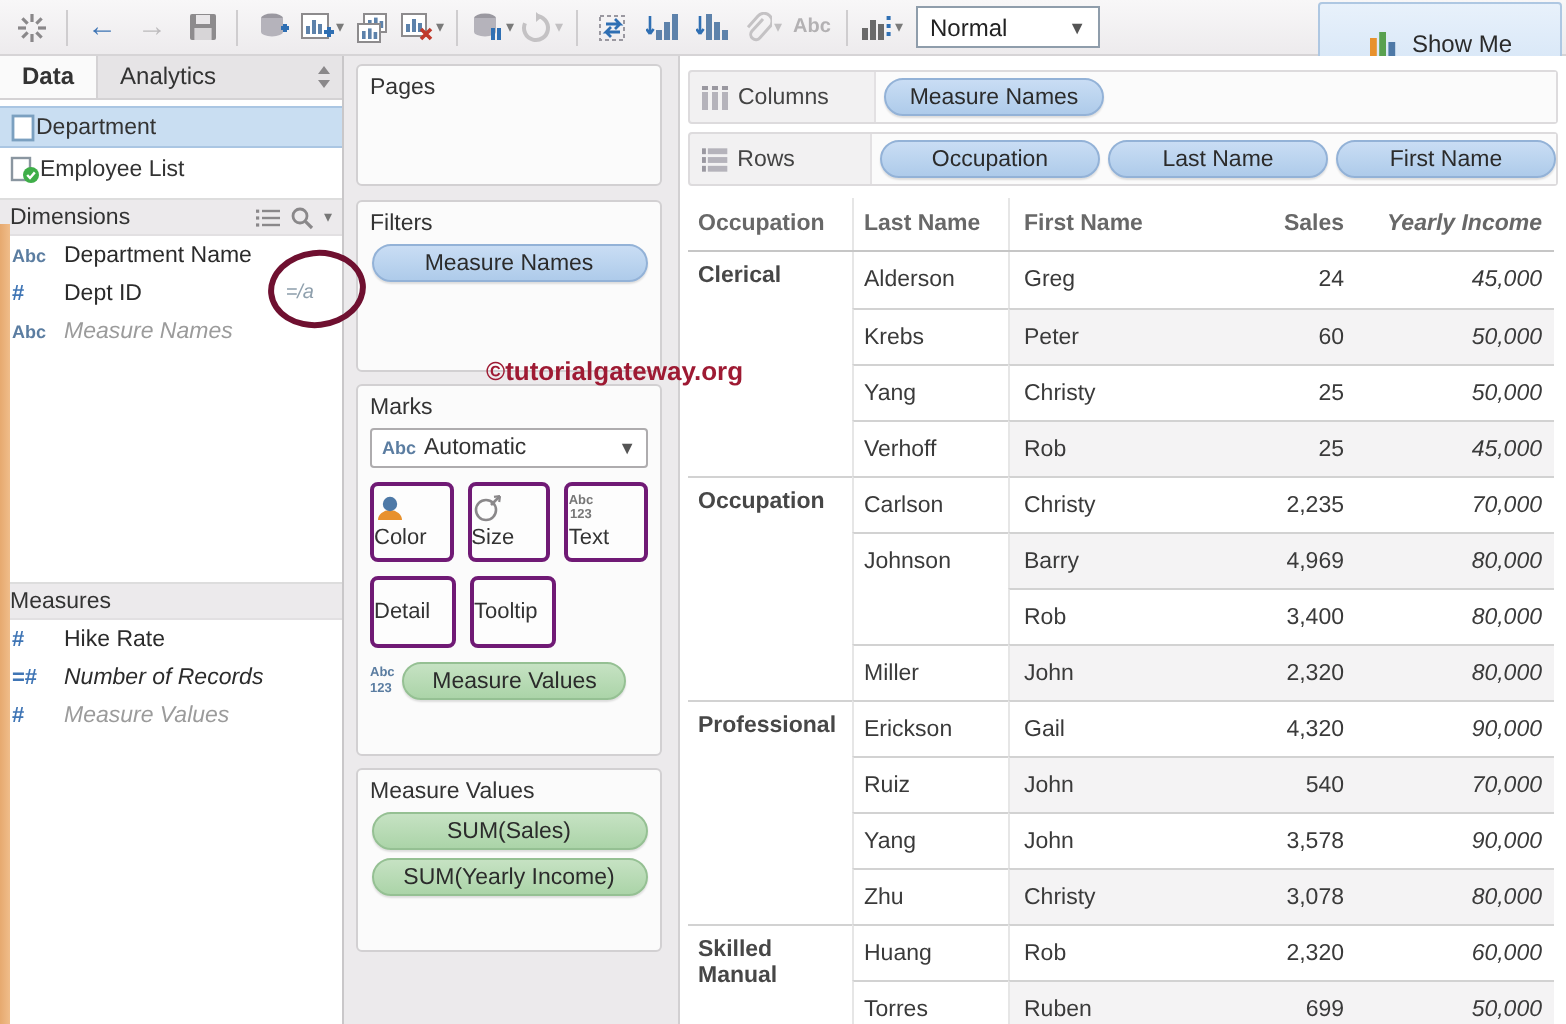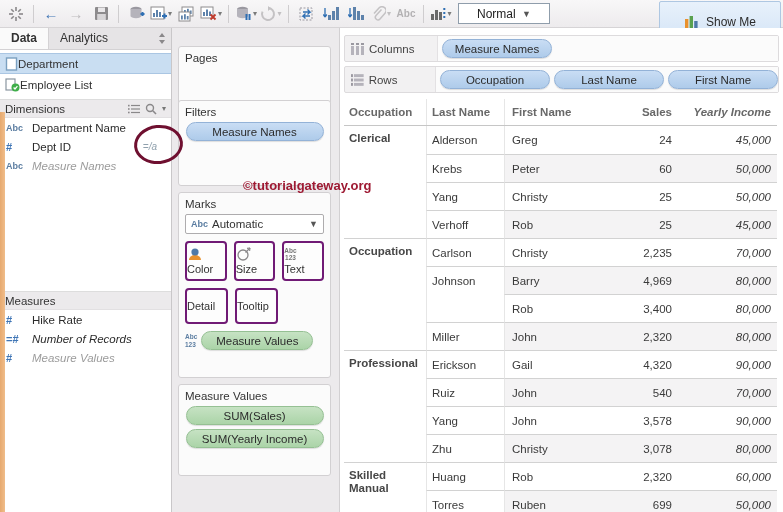--- a/index.html
+++ b/index.html
@@ -10,21 +10,21 @@
   .toolbar { position:absolute; left:0; top:0; width:783px; height:28px;
     background:linear-gradient(#f8f7f8,#edebed); border-bottom:1px solid #d6d4d6;
     display:flex; align-items:center; padding:0 4px; gap:1px; }
   .tb-btn { height:24px; min-width:24px; display:flex; align-items:center; justify-content:center; border-radius:2px; }
   .tb-sep { width:1px; height:18px; background:#cfcdcf; margin:0 4px; }
   .caret { font-size:8px; color:#7a7a7a; line-height:1; margin-left:1px; }
   .caret.dis { color:#c2c0c2; }
   .glyph-blue { color:#3f75b5; font-size:15px; font-weight:bold; line-height:1; }
   .glyph-gray { color:#bdbbbd; font-size:15px; font-weight:bold; line-height:1; }
   .abc-gray { color:#b3b1b3; font-size:10px; font-weight:bold; }
-  .fit-select { width:92px; height:21px; background:#fff; border:1px solid #8f9dab; display:flex; align-items:center; font-size:12px; color:#222; padding:0 18px; margin-left:4px; }
+  .fit-select { width:92px; height:21px; background:#fff; border:1px solid #8f9dab; display:flex; align-items:center; font-size:12px; color:#222; padding:0 6px; margin-left:4px; }
   .fit-select .sel-caret { margin-left:auto; color:#555; font-size:9px; }
   .show-me { position:absolute; right:2px; top:1px; width:122px; height:42px;
     background:linear-gradient(#e8f1fb,#d3e4f6); border:1px solid #aec7e2; border-radius:2px;
     display:flex; align-items:center; justify-content:center; gap:7px; font-size:12px; color:#2b2b2b; }
 
   
   .sidebar { position:absolute; left:0; top:28px; width:172px; height:484px; background:#fff; border-right:1px solid #c9c7c9; }
   .side-tabs { height:22px; background:#e6e4e6; display:flex; align-items:stretch; border-bottom:1px solid #d4d2d4; }
   .side-tab { padding:3px 11px 0; font-size:12px; color:#333; }
   .side-tab.active { background:#fafafa; font-weight:bold; border-right:1px solid #d4d2d4; }
@@ -41,21 +41,21 @@
   .f-italic { font-style:italic; }
   .f-gray { color:#9b9b9b; }
   .f-annot { position:absolute; right:14px; font-style:italic; color:#8fa0ad; font-size:10px; }
   .spacer-dim { height:116px; }
   .orange-strip { position:absolute; left:0; top:112px; width:5px; height:400px; background:linear-gradient(90deg,#e6a96f,#f0bd8a); z-index:5; }
 
   
   .mid-panel { position:absolute; left:172px; top:28px; width:168px; height:484px; background:#eceaec; border-right:1px solid #d2d0d2; }
   .card { position:absolute; left:6px; width:153px; background:#fbfbfb; border:1px solid #d2d0d2; border-radius:3px; padding:5px 6px; }
   .card-title { font-size:11.5px; color:#333; margin-bottom:4px; }
-  .card-pages { top:18px; height:61px; }
+  .card-pages { top:4px; height:61px; }
   .card-filters { top:72px; height:86px; }
   .card-marks { top:164px; height:186px; }
   .card-mvals { top:356px; height:92px; }
 
   .pill { height:19px; border-radius:10px; display:flex; align-items:center; justify-content:center;
     font-size:11.5px; color:#2b2b2b; box-shadow:0 1px 1px rgba(0,0,0,.12); }
   .pill-blue { background:linear-gradient(#c9ddf4,#aecbea); border:1px solid #93b2d7; }
   .pill-green { background:linear-gradient(#c6e2c3,#abd4a8); border:1px solid #95c093; }
   .card-pill { width:138px; margin:3px auto 0; }
 

